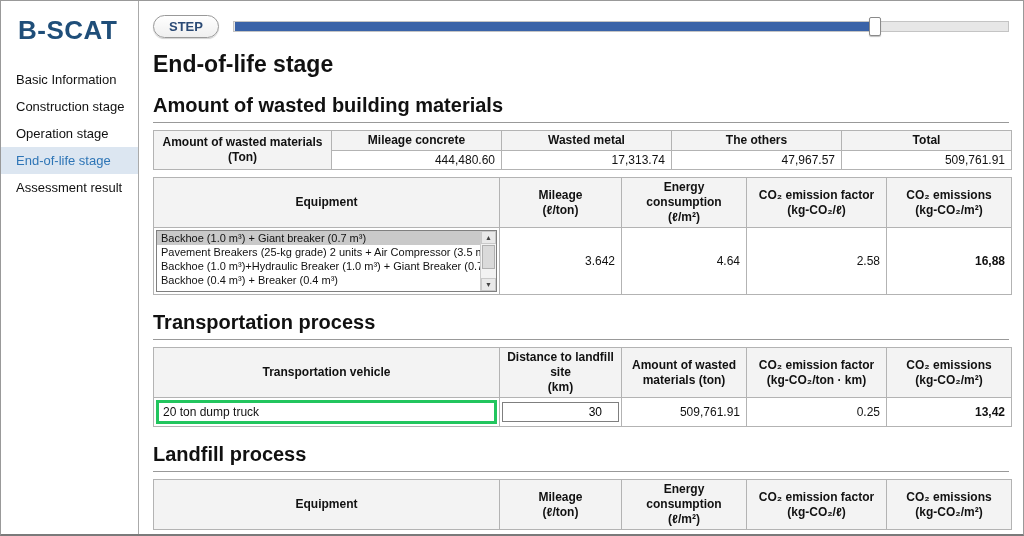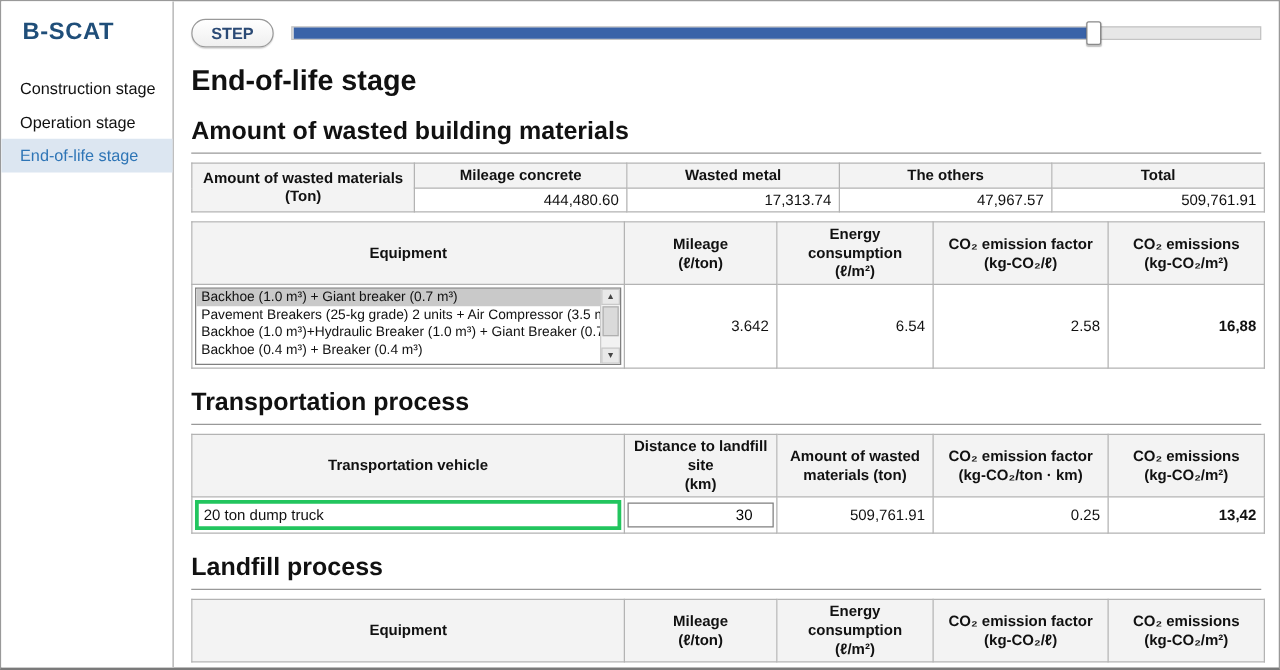--- a/index.html
+++ b/index.html
@@ -1,21 +1,21 @@
 <!DOCTYPE html>
 <html style="--brand: #1F4E79; --accent: #3A63A8; --nav-active-bg: #DCE6F1; --nav-active-text: #2E75B6; --header-bg: #F3F3F3; --selected-bg: #C9C9C9;"><head>
 <meta charset="utf-8">
 <style>
   html,body{margin:0;padding:0;background:#fff;}
   .screen{position:relative;box-sizing:border-box;width:1024px;height:536px;
     border:1px solid #999;border-bottom:2px solid #7a7a7a;
     font-family:"Liberation Sans",sans-serif;color:#111;background:#fff;overflow:hidden;}
   
   .sidebar{position:absolute;left:0;top:0;bottom:0;width:137px;border-right:1px solid #aaa;background:#fff;}
-  .brand{margin:14px 0 0 17px;font-size:19px;font-weight:bold;color:var(--brand,#1f4e79);letter-spacing:.5px;}
+  .brand{margin:14px 0 0 17px;font-size:26px;font-weight:bold;color:var(--brand,#1f4e79);letter-spacing:.5px;}
   .nav{margin-top:20px;}
   .nav-item{padding:6px 0 6px 15px;font-size:13px;cursor:pointer;}
   .nav-item.active{background:var(--nav-active-bg,#dce6f1);color:var(--nav-active-text,#2e75b6);}
   
   .main{position:absolute;left:138px;top:0;right:0;bottom:0;padding:0 14px;}
   .step-row{display:flex;align-items:center;margin-top:12px;height:26px;}
   .step-pill{border:1px solid #999;border-radius:13px;padding:3px 15px;font-size:13px;font-weight:bold;
     color:#2b4a75;background:linear-gradient(#ffffff,#efefef);box-shadow:0 1px 1px rgba(0,0,0,.18);}
   .track{flex:1;position:relative;height:9px;margin-left:14px;background:#e7e7e7;border:1px solid #c4c4c4;}
   .fill{position:absolute;left:1px;top:0;bottom:0;width:82%;background:var(--accent,#3a63a8);}
@@ -45,23 +45,25 @@
     padding:2px 16px;font-family:inherit;background:#fff;}
 </style>
 </head>
 <body>
 
 <div class="screen">
 
   <div class="sidebar">
     <div class="brand">B-SCAT</div>
     <div class="nav">
+      <div class="nav-item">Basic Information</div>
       <div class="nav-item">Construction stage</div>
       <div class="nav-item">Operation stage</div>
       <div class="nav-item active">End-of-life stage</div>
+      <div class="nav-item">Assessment result</div>
     </div>
   </div>
 
   <div class="main">
 
     <div class="step-row">
       <div class="step-pill">STEP</div>
       <div class="track">
         <div class="fill" id="progress-fill" style="width: 82%;"></div>
         <div class="thumb" id="progress-thumb" style="left: 82%;"></div>
@@ -125,21 +127,21 @@
             <div class="lb-item">Backhoe (1.0 m³)+Hydraulic Breaker (1.0 m³) + Giant Breaker (0.7 m</div>
             <div class="lb-item">Backhoe (0.4 m³) + Breaker (0.4 m³)</div>
             <div class="sb">
               <div class="sb-btn up">▲</div>
               <div class="sb-thumb"></div>
               <div class="sb-btn down">▼</div>
             </div>
           </div>
         </td>
         <td class="num">3.642</td>
-        <td class="num">6.54</td>
+        <td class="num">4.64</td>
         <td class="num">2.58</td>
         <td class="num bold">16,88</td>
       </tr>
     </tbody>
       </table>
 
     <div class="section-title">Transportation process</div>
     <table>
       <colgroup>
           <col style="width:346px">

